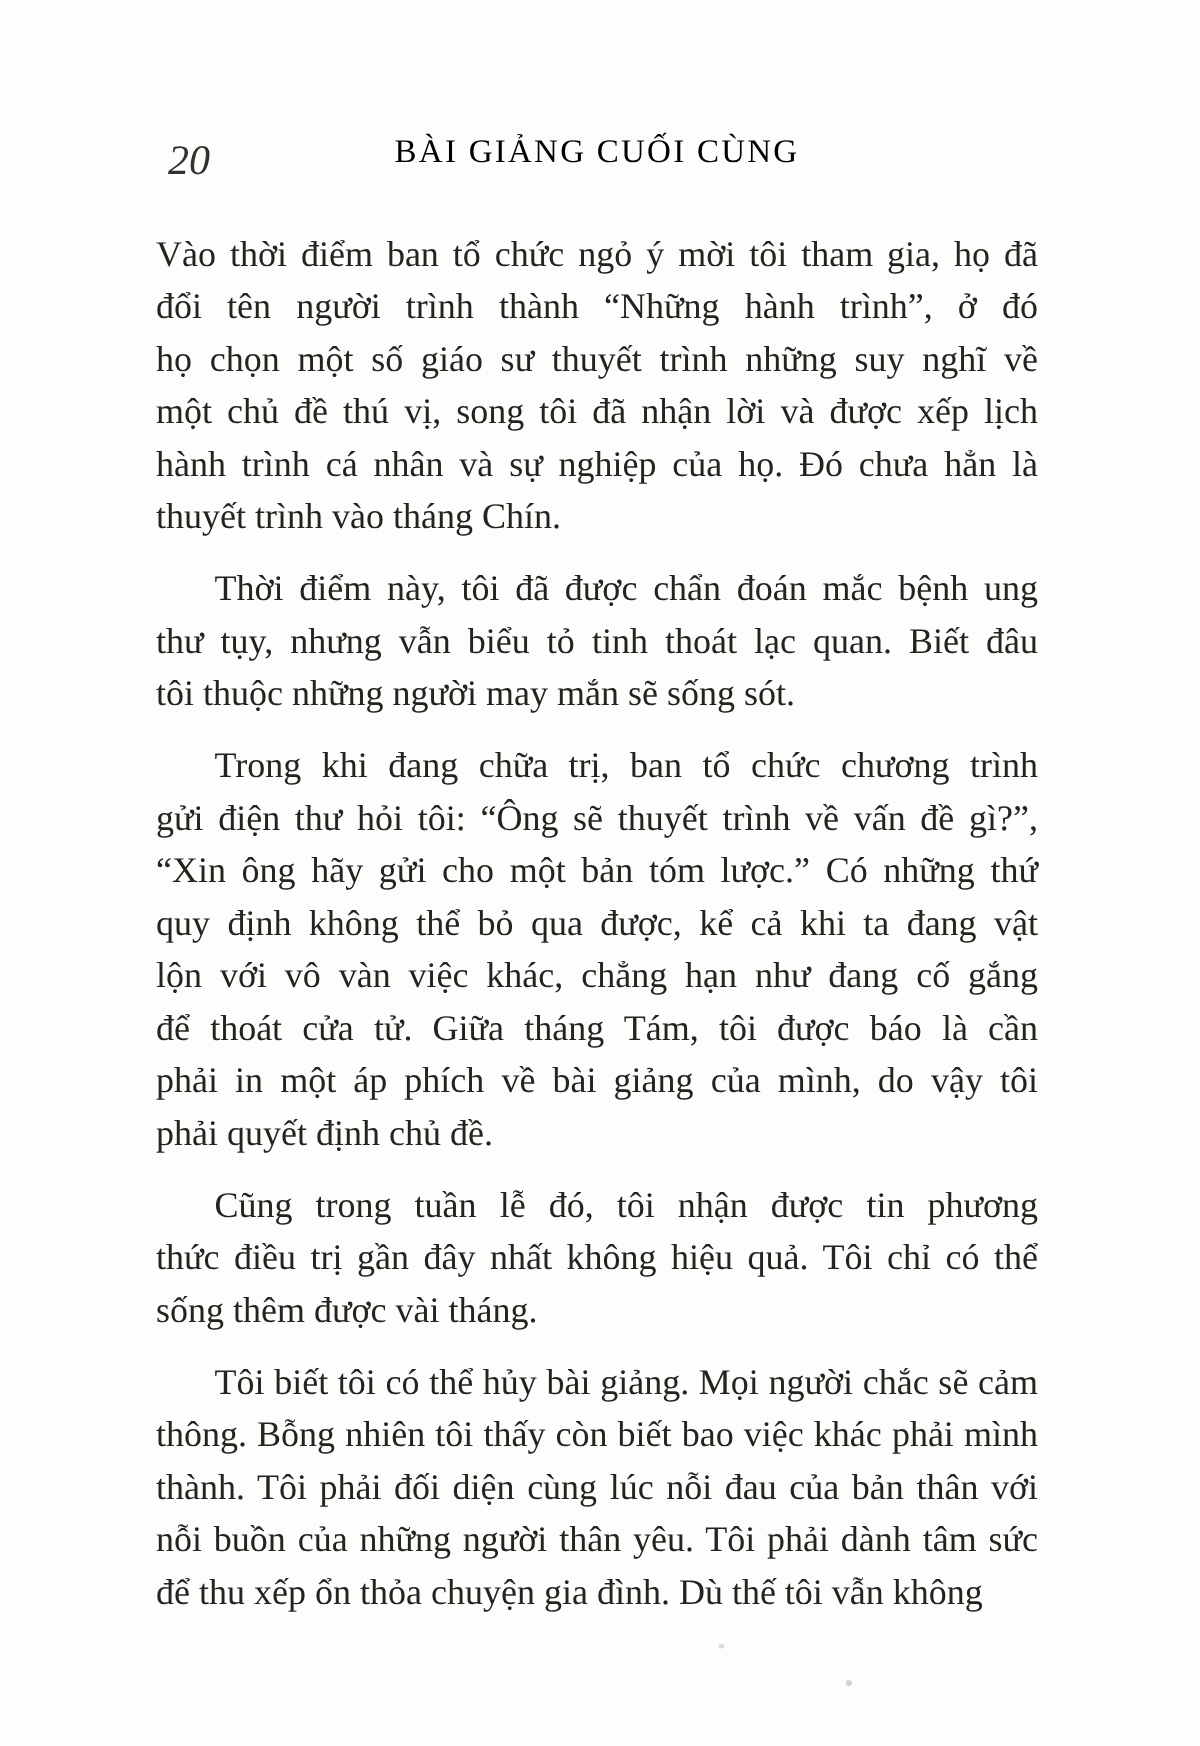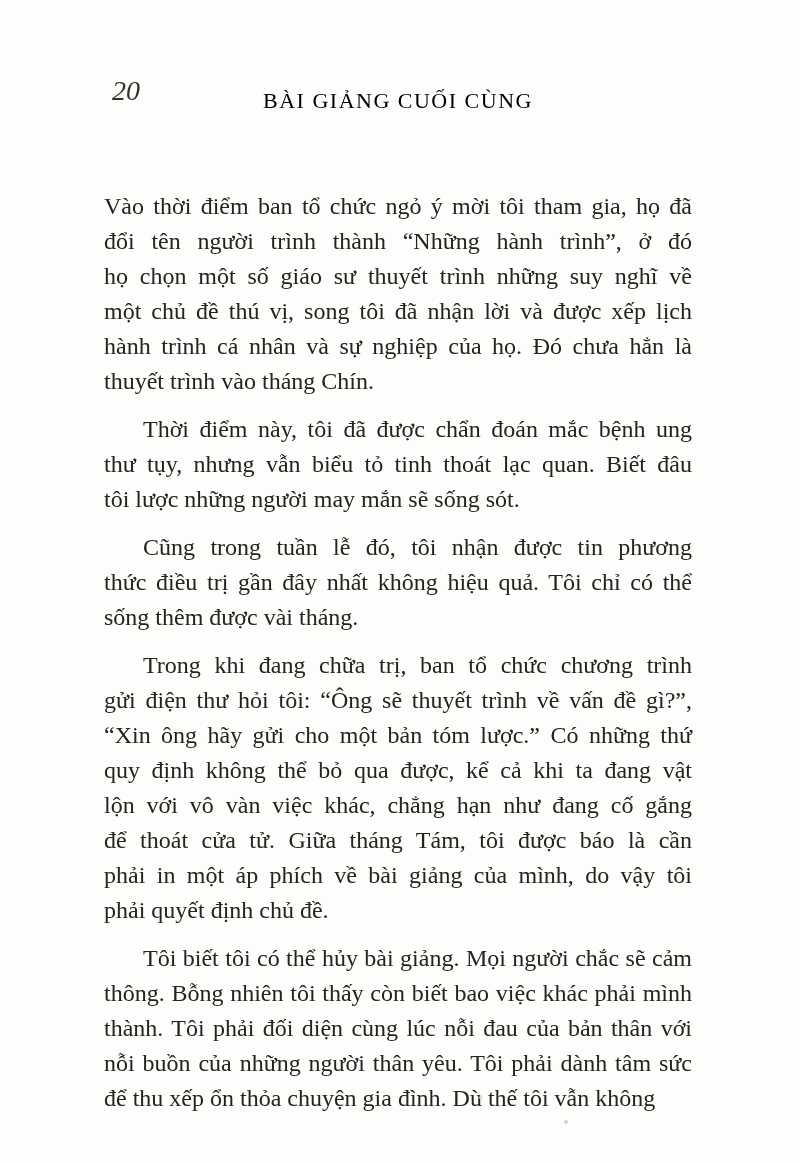--- a/index.html
+++ b/index.html
@@ -13,21 +13,21 @@
     height: 1164px;
     background: #fdfdfc;
     font-family: "Liberation Serif", "DejaVu Serif", serif;
     color: #252320;
     overflow: hidden;
   }
   
   .pagenum {
     position: absolute;
     left: 112px;
-    top: 77px;
+    top: 94px;
     font-style: italic;
     font-size: 28px;
     line-height: 28px;
     color: #33312e;
   }
   .running-head {
     position: absolute;
     left: 104px;
     top: 90px;
     width: 588px;
@@ -36,21 +36,20 @@
     line-height: 22px;
     letter-spacing: 1.5px;
     color: #000000;
   }
   
   .content {
     position: absolute;
     left: 104px;
     top: 153px;
     width: 588px;
-    margin-top: 36px;
   }
   .para {
     margin: 0 0 13px 0;
     padding: 0;
   }
   .line {
     height: 35px;
     font-size: 24px;
     line-height: 35px;
     text-align: justify;
@@ -88,38 +87,38 @@
       <div class="line">đổi tên người trình thành “Những hành trình”, ở đó</div>
       <div class="line">họ chọn một số giáo sư thuyết trình những suy nghĩ về</div>
       <div class="line">một chủ đề thú vị, song tôi đã nhận lời và được xếp lịch</div>
       <div class="line">hành trình cá nhân và sự nghiệp của họ. Đó chưa hẳn là</div>
       <div class="line end">thuyết trình vào tháng Chín.</div>
     </div>
 
     <div class="para indent">
       <div class="line">Thời điểm này, tôi đã được chẩn đoán mắc bệnh ung</div>
       <div class="line">thư tụy, nhưng vẫn biểu tỏ tinh thoát lạc quan. Biết đâu</div>
-      <div class="line end">tôi lược những người may mắn sẽ sống sót.</div>
-    </div>
-
-    <div class="para indent">
-      <div class="line">Cũng trong tuần lễ đó, tôi nhận được tin phương</div>
-      <div class="line">thức điều trị gần đây nhất không hiệu quả. Tôi chỉ có thể</div>
-      <div class="line end">sống thêm được vài tháng.</div>
+      <div class="line end">tôi thuộc những người may mắn sẽ sống sót.</div>
     </div>
 
     <div class="para indent">
       <div class="line">Trong khi đang chữa trị, ban tổ chức chương trình</div>
       <div class="line">gửi điện thư hỏi tôi: “Ông sẽ thuyết trình về vấn đề gì?”,</div>
       <div class="line">“Xin ông hãy gửi cho một bản tóm lược.” Có những thứ</div>
       <div class="line">quy định không thể bỏ qua được, kể cả khi ta đang vật</div>
       <div class="line">lộn với vô vàn việc khác, chẳng hạn như đang cố gắng</div>
       <div class="line">để thoát cửa tử. Giữa tháng Tám, tôi được báo là cần</div>
       <div class="line">phải in một áp phích về bài giảng của mình, do vậy tôi</div>
       <div class="line end">phải quyết định chủ đề.</div>
+    </div>
+
+    <div class="para indent">
+      <div class="line">Cũng trong tuần lễ đó, tôi nhận được tin phương</div>
+      <div class="line">thức điều trị gần đây nhất không hiệu quả. Tôi chỉ có thể</div>
+      <div class="line end">sống thêm được vài tháng.</div>
     </div>
 
     <div class="para indent">
       <div class="line">Tôi biết tôi có thể hủy bài giảng. Mọi người chắc sẽ cảm</div>
       <div class="line">thông. Bỗng nhiên tôi thấy còn biết bao việc khác phải mình</div>
       <div class="line">thành. Tôi phải đối diện cùng lúc nỗi đau của bản thân với</div>
       <div class="line">nỗi buồn của những người thân yêu. Tôi phải dành tâm sức</div>
       <div class="line end">để thu xếp ổn thỏa chuyện gia đình. Dù thế tôi vẫn không</div>
     </div>
 

